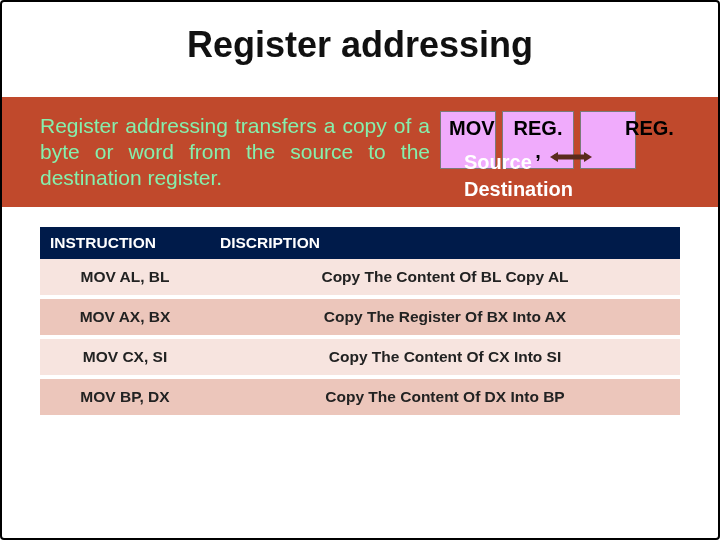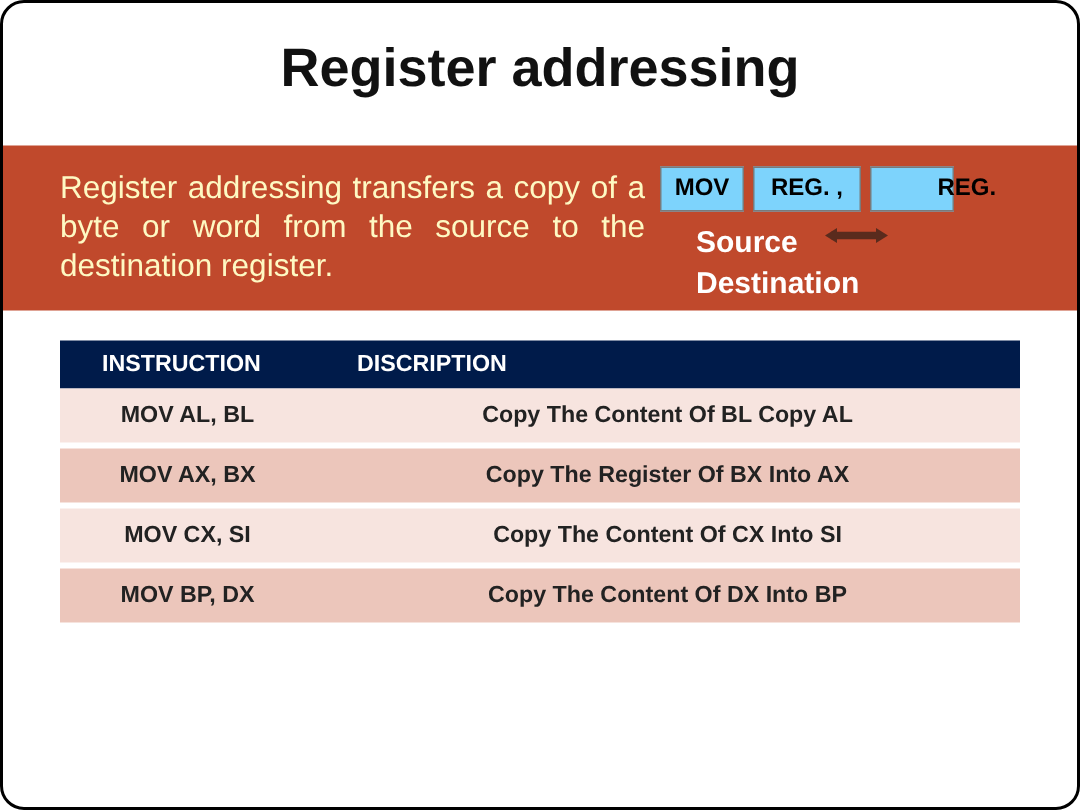--- a/index.html
+++ b/index.html
@@ -1,20 +1,20 @@
 <!DOCTYPE html>
 <html><head>
 <meta charset="utf-8">
 <style>
   * { box-sizing: border-box; margin: 0; padding: 0; }
   html, body { width: 720px; height: 540px; font-family: Arial, Helvetica, sans-serif; background: #fff; }
   .slide {
     width: 720px; height: 540px;
     border: 2px solid #000;
-    border-radius: 16px;
+    border-radius: 4px;
     position: relative;
     overflow: hidden;
     background: #fff;
   }
   .title {
     text-align: center;
     font-size: 36px;
     font-weight: bold;
     color: #111;
     margin-top: 22px;
@@ -23,44 +23,44 @@
     position: absolute;
     left: 0; right: 0;
     top: 95px;
     height: 110px;
     background: #c0492c;
     display: flex;
     align-items: center;
     padding: 10px 18px 10px 38px;
   }
   .band-text {
-    color: #fef9c3;
+    color: #86efac;
     font-size: 21px;
     line-height: 1.25;
     flex: 1 1 auto;
     max-width: 390px;
     text-align: justify;
   }
   .diagram {
     flex: 0 0 260px;
     height: 100%;
     position: relative;
     margin-left: 10px;
   }
   .dg-row {
     display: flex;
     gap: 6px;
     position: absolute;
     top: 4px;
   }
   .dg-cell {
-    background: #7dd3fc;
+    background: #f0abfc;
     color: #000;
     font-weight: bold;
-    font-size: 16px;
+    font-size: 20px;
     padding: 5px 8px;
     border: 1px solid #7a7a7a;
     text-align: center;
   }
   .dg-mov { width: 56px; }
   .dg-reg1 { width: 72px; }
   .dg-reg2 { width: 56px; padding-left: 44px; }
   .dg-labels {
     position: absolute;
     top: 42px;
@@ -82,21 +82,21 @@
     position: absolute;
     left: 38px; right: 38px;
     top: 225px;
   }
   table { width: 100%; border-collapse: collapse; font-size: 15.5px; }
   thead th {
     background: #001b4a;
     color: #fff;
     text-align: left;
     font-weight: bold;
-    padding: 7px 28px;
+    padding: 7px 10px;
   }
   tbody td {
     padding: 9px 10px;
     font-weight: bold;
     color: #222;
     border-bottom: 4px solid #fff;
     text-align: center;
   }
   tbody tr:nth-child(odd) td { background: #f7e4df; }
   tbody tr:nth-child(even) td { background: #ecc6bb; }

